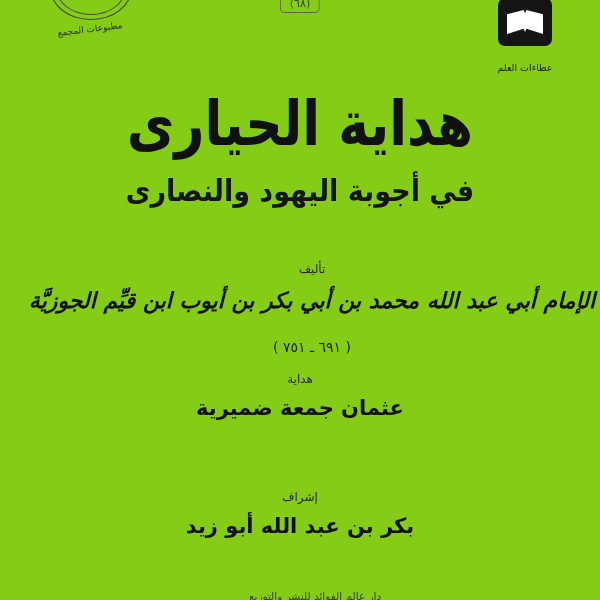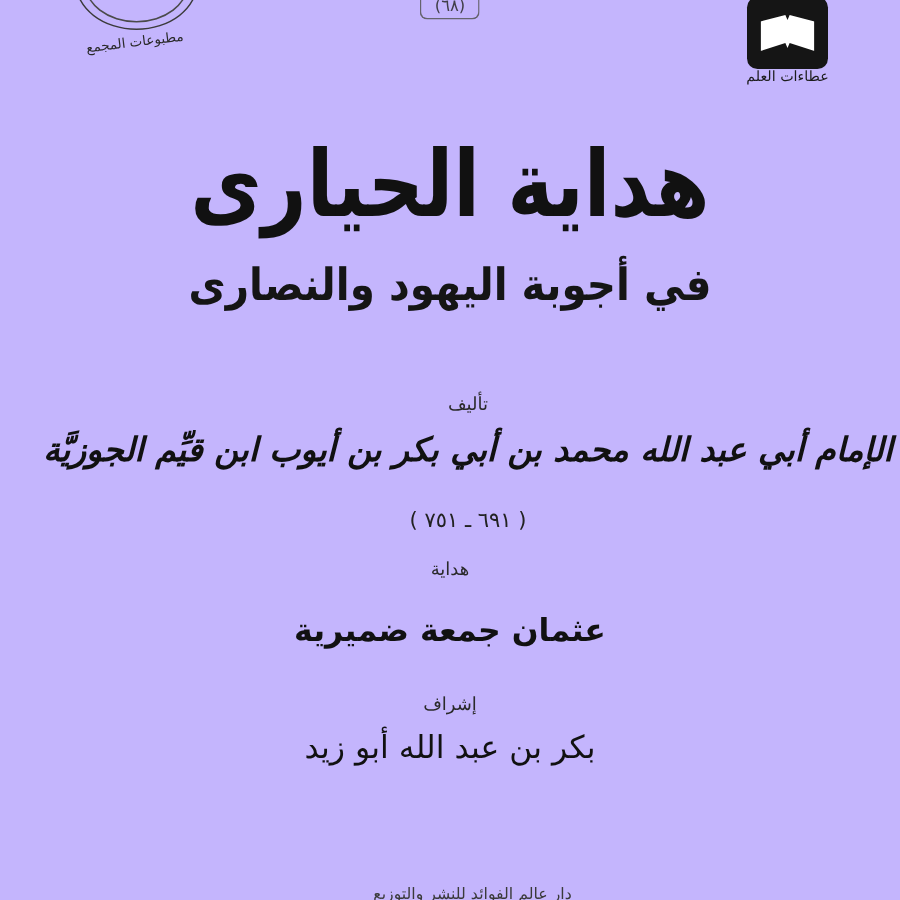--- a/index.html
+++ b/index.html
@@ -13,21 +13,21 @@
     height: 600px;
     overflow: hidden;
     font-family: "DejaVu Sans", sans-serif;
     color: #1a1a1a;
   }
 
   .page {
     position: relative;
     width: 600px;
     height: 600px;
-    background: #c4b5fd;
+    background: #84cc16;
     box-sizing: border-box;
   }
 
   
   .top-bar {
     position: absolute;
     top: 0;
     left: 0;
     width: 600px;
     height: 70px;
@@ -117,21 +117,21 @@
   .logo .badge .book {
     position: absolute;
     left: 9px;
     top: 12px;
     width: 36px;
     height: 24px;
     background: #ffffff;
     clip-path: polygon(0% 18%, 46% 0%, 50% 14%, 54% 0%, 100% 18%, 100% 100%, 54% 78%, 50% 92%, 46% 78%, 0% 100%);
   }
   .logo .logo-caption {
-    margin-top: 0;
+    margin-top: 16px;
     font-size: 9.5px;
     color: #1c1c1c;
     letter-spacing: 0px;
   }
 
   
   .title-block {
     position: absolute;
     top: 86px;
     left: 0;
@@ -193,40 +193,40 @@
   
   .editor-block {
     position: absolute;
     top: 372px;
     left: 0;
     width: 600px;
     text-align: center;
     direction: rtl;
   }
   .editor-name {
-    margin-top: 22px;
+    margin-top: 10px;
     font-size: 21px;
     font-weight: bold;
     color: #111;
     letter-spacing: -0.3px;
   }
 
   
   .supervisor-block {
     position: absolute;
-    top: 462px;
+    top: 490px;
     left: 0;
     width: 600px;
     text-align: center;
     direction: rtl;
   }
   .supervisor-name {
     margin-top: 10px;
     font-size: 21px;
-    font-weight: normal;
+    font-weight: bold;
     color: #111;
     letter-spacing: -0.3px;
   }
 
   
   .footer {
     position: absolute;
     bottom: -2px;
     left: 0;
     width: 600px;

